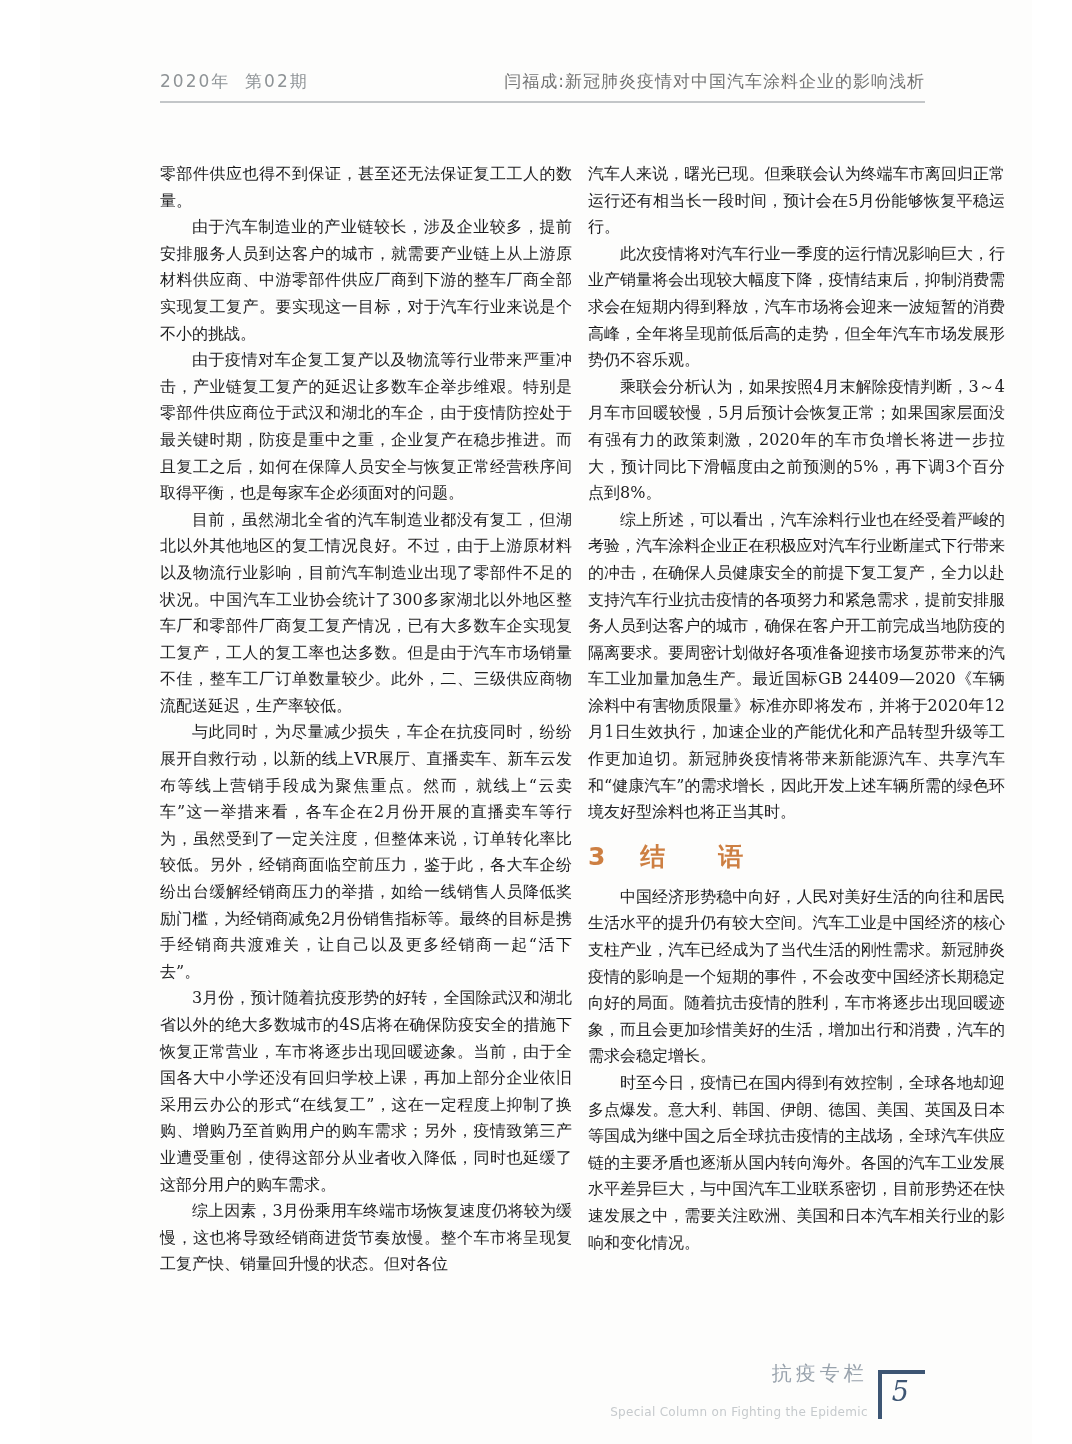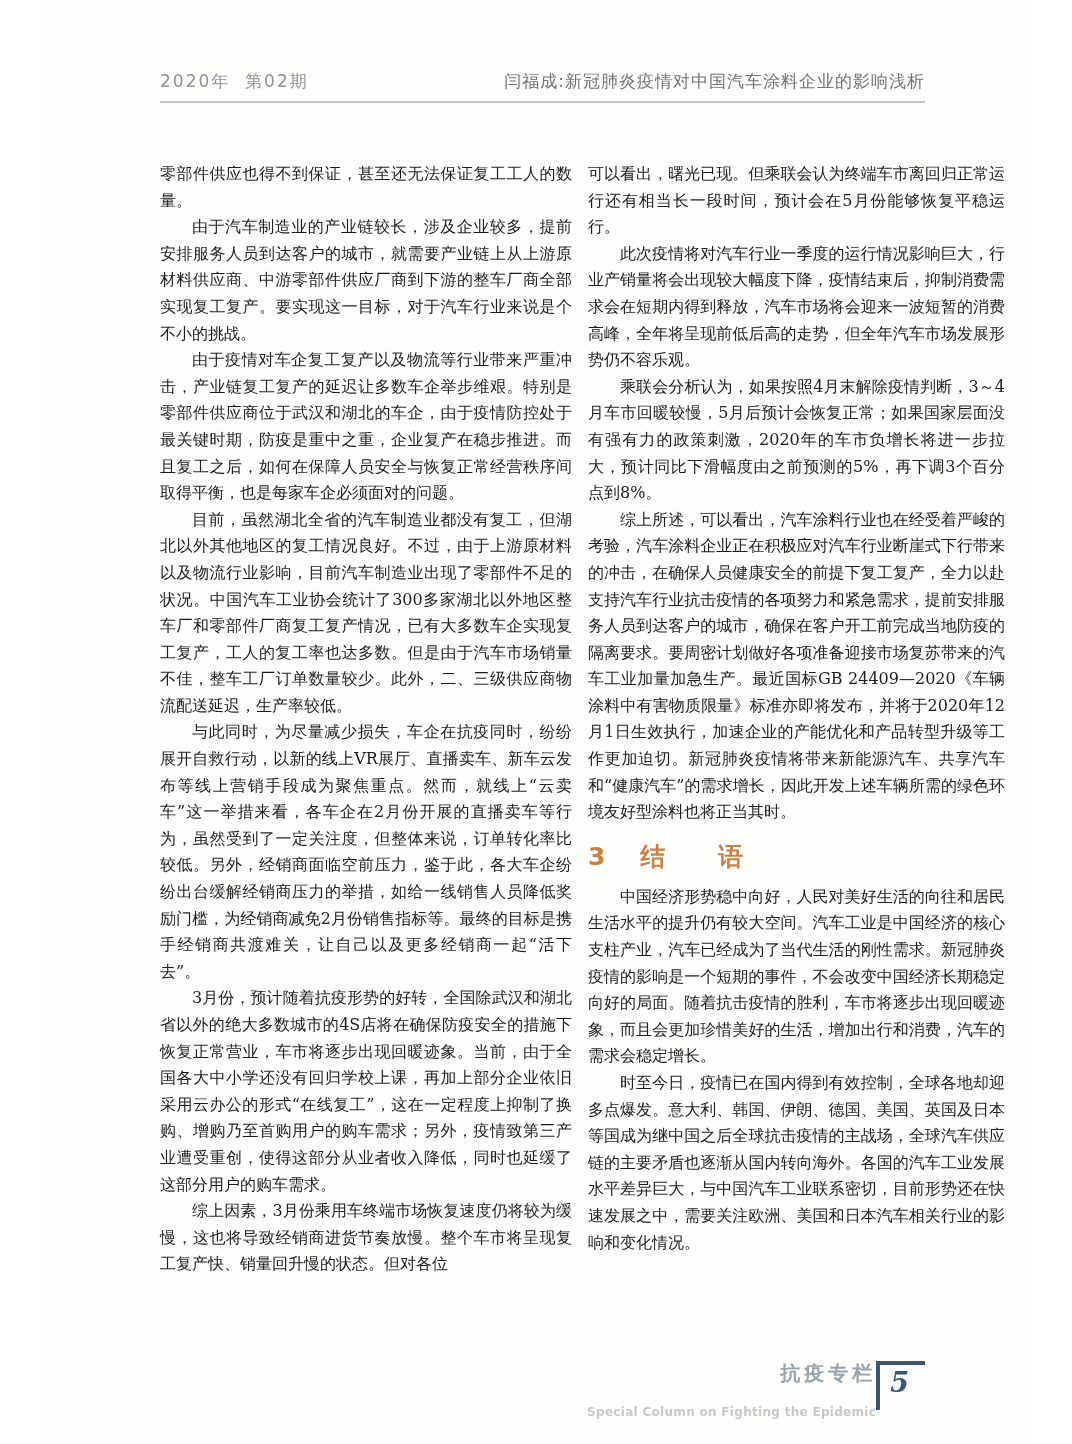--- a/index.html
+++ b/index.html
@@ -74,23 +74,22 @@
   }
   .section-number { display: inline-block; }
   .section-title  { display: inline-block; margin-left: 26px; letter-spacing: 14px; }
 
   
   .page-footer {
     position: absolute;
     right: 107px;
     top: 1352px;
     display: flex;
-    align-items: center;
-    gap: 0;
-    font-weight: bold;
+    align-items: flex-end;
+    gap: 10px;
   }
   .footer-labels { text-align: right; margin-top: 8px; }
   .footer-cn {
     font-size: 20px;
     color: #98a2ac;
     letter-spacing: 4px;
   }
   .footer-en {
     font-family: "DejaVu Sans", "Liberation Sans", sans-serif;
     font-size: 12px;
@@ -131,21 +130,21 @@
           <p class="para indent">与此同时，为尽量减少损失，车企在抗疫同时，纷纷展开自救行动，以新的线上VR展厅、直播卖车、新车云发布等线上营销手段成为聚焦重点。然而，就线上“云卖车”这一举措来看，各车企在2月份开展的直播卖车等行为，虽然受到了一定关注度，但整体来说，订单转化率比较低。另外，经销商面临空前压力，鉴于此，各大车企纷纷出台缓解经销商压力的举措，如给一线销售人员降低奖励门槛，为经销商减免2月份销售指标等。最终的目标是携手经销商共渡难关，让自己以及更多经销商一起“活下去”。</p>
           <p class="para indent">3月份，预计随着抗疫形势的好转，全国除武汉和湖北省以外的绝大多数城市的4S店将在确保防疫安全的措施下恢复正常营业，车市将逐步出现回暖迹象。当前，由于全国各大中小学还没有回归学校上课，再加上部分企业依旧采用云办公的形式“在线复工”，这在一定程度上抑制了换购、增购乃至首购用户的购车需求；另外，疫情致第三产业遭受重创，使得这部分从业者收入降低，同时也延缓了这部分用户的购车需求。</p>
           <p class="para indent">综上因素，3月份乘用车终端市场恢复速度仍将较为缓慢，这也将导致经销商进货节奏放慢。整个车市将呈现复工复产快、销量回升慢的状态。但对各位</p>
         </div>
     </div>
 
     <div class="col col-right">
       <div class="col-inner">
 
         <div>
-            <p class="para">可以看出，曙光已现。但乘联会认为终端车市离回归正常运行还有相当长一段时间，预计会在5月份能够恢复平稳运行。</p>
+            <p class="para">汽车人来说，曙光已现。但乘联会认为终端车市离回归正常运行还有相当长一段时间，预计会在5月份能够恢复平稳运行。</p>
             <p class="para indent">此次疫情将对汽车行业一季度的运行情况影响巨大，行业产销量将会出现较大幅度下降，疫情结束后，抑制消费需求会在短期内得到释放，汽车市场将会迎来一波短暂的消费高峰，全年将呈现前低后高的走势，但全年汽车市场发展形势仍不容乐观。</p>
             <p class="para indent">乘联会分析认为，如果按照4月末解除疫情判断，3～4月车市回暖较慢，5月后预计会恢复正常；如果国家层面没有强有力的政策刺激，2020年的车市负增长将进一步拉大，预计同比下滑幅度由之前预测的5%，再下调3个百分点到8%。</p>
             <p class="para indent">综上所述，可以看出，汽车涂料行业也在经受着严峻的考验，汽车涂料企业正在积极应对汽车行业断崖式下行带来的冲击，在确保人员健康安全的前提下复工复产，全力以赴支持汽车行业抗击疫情的各项努力和紧急需求，提前安排服务人员到达客户的城市，确保在客户开工前完成当地防疫的隔离要求。要周密计划做好各项准备迎接市场复苏带来的汽车工业加量加急生产。最近国标GB 24409—2020《车辆涂料中有害物质限量》标准亦即将发布，并将于2020年12月1日生效执行，加速企业的产能优化和产品转型升级等工作更加迫切。新冠肺炎疫情将带来新能源汽车、共享汽车和“健康汽车”的需求增长，因此开发上述车辆所需的绿色环境友好型涂料也将正当其时。</p>
           </div>
 
         <h2 class="section-heading">
           <span class="section-number">3</span>
           <span class="section-title">结　语</span>
         </h2>
 

